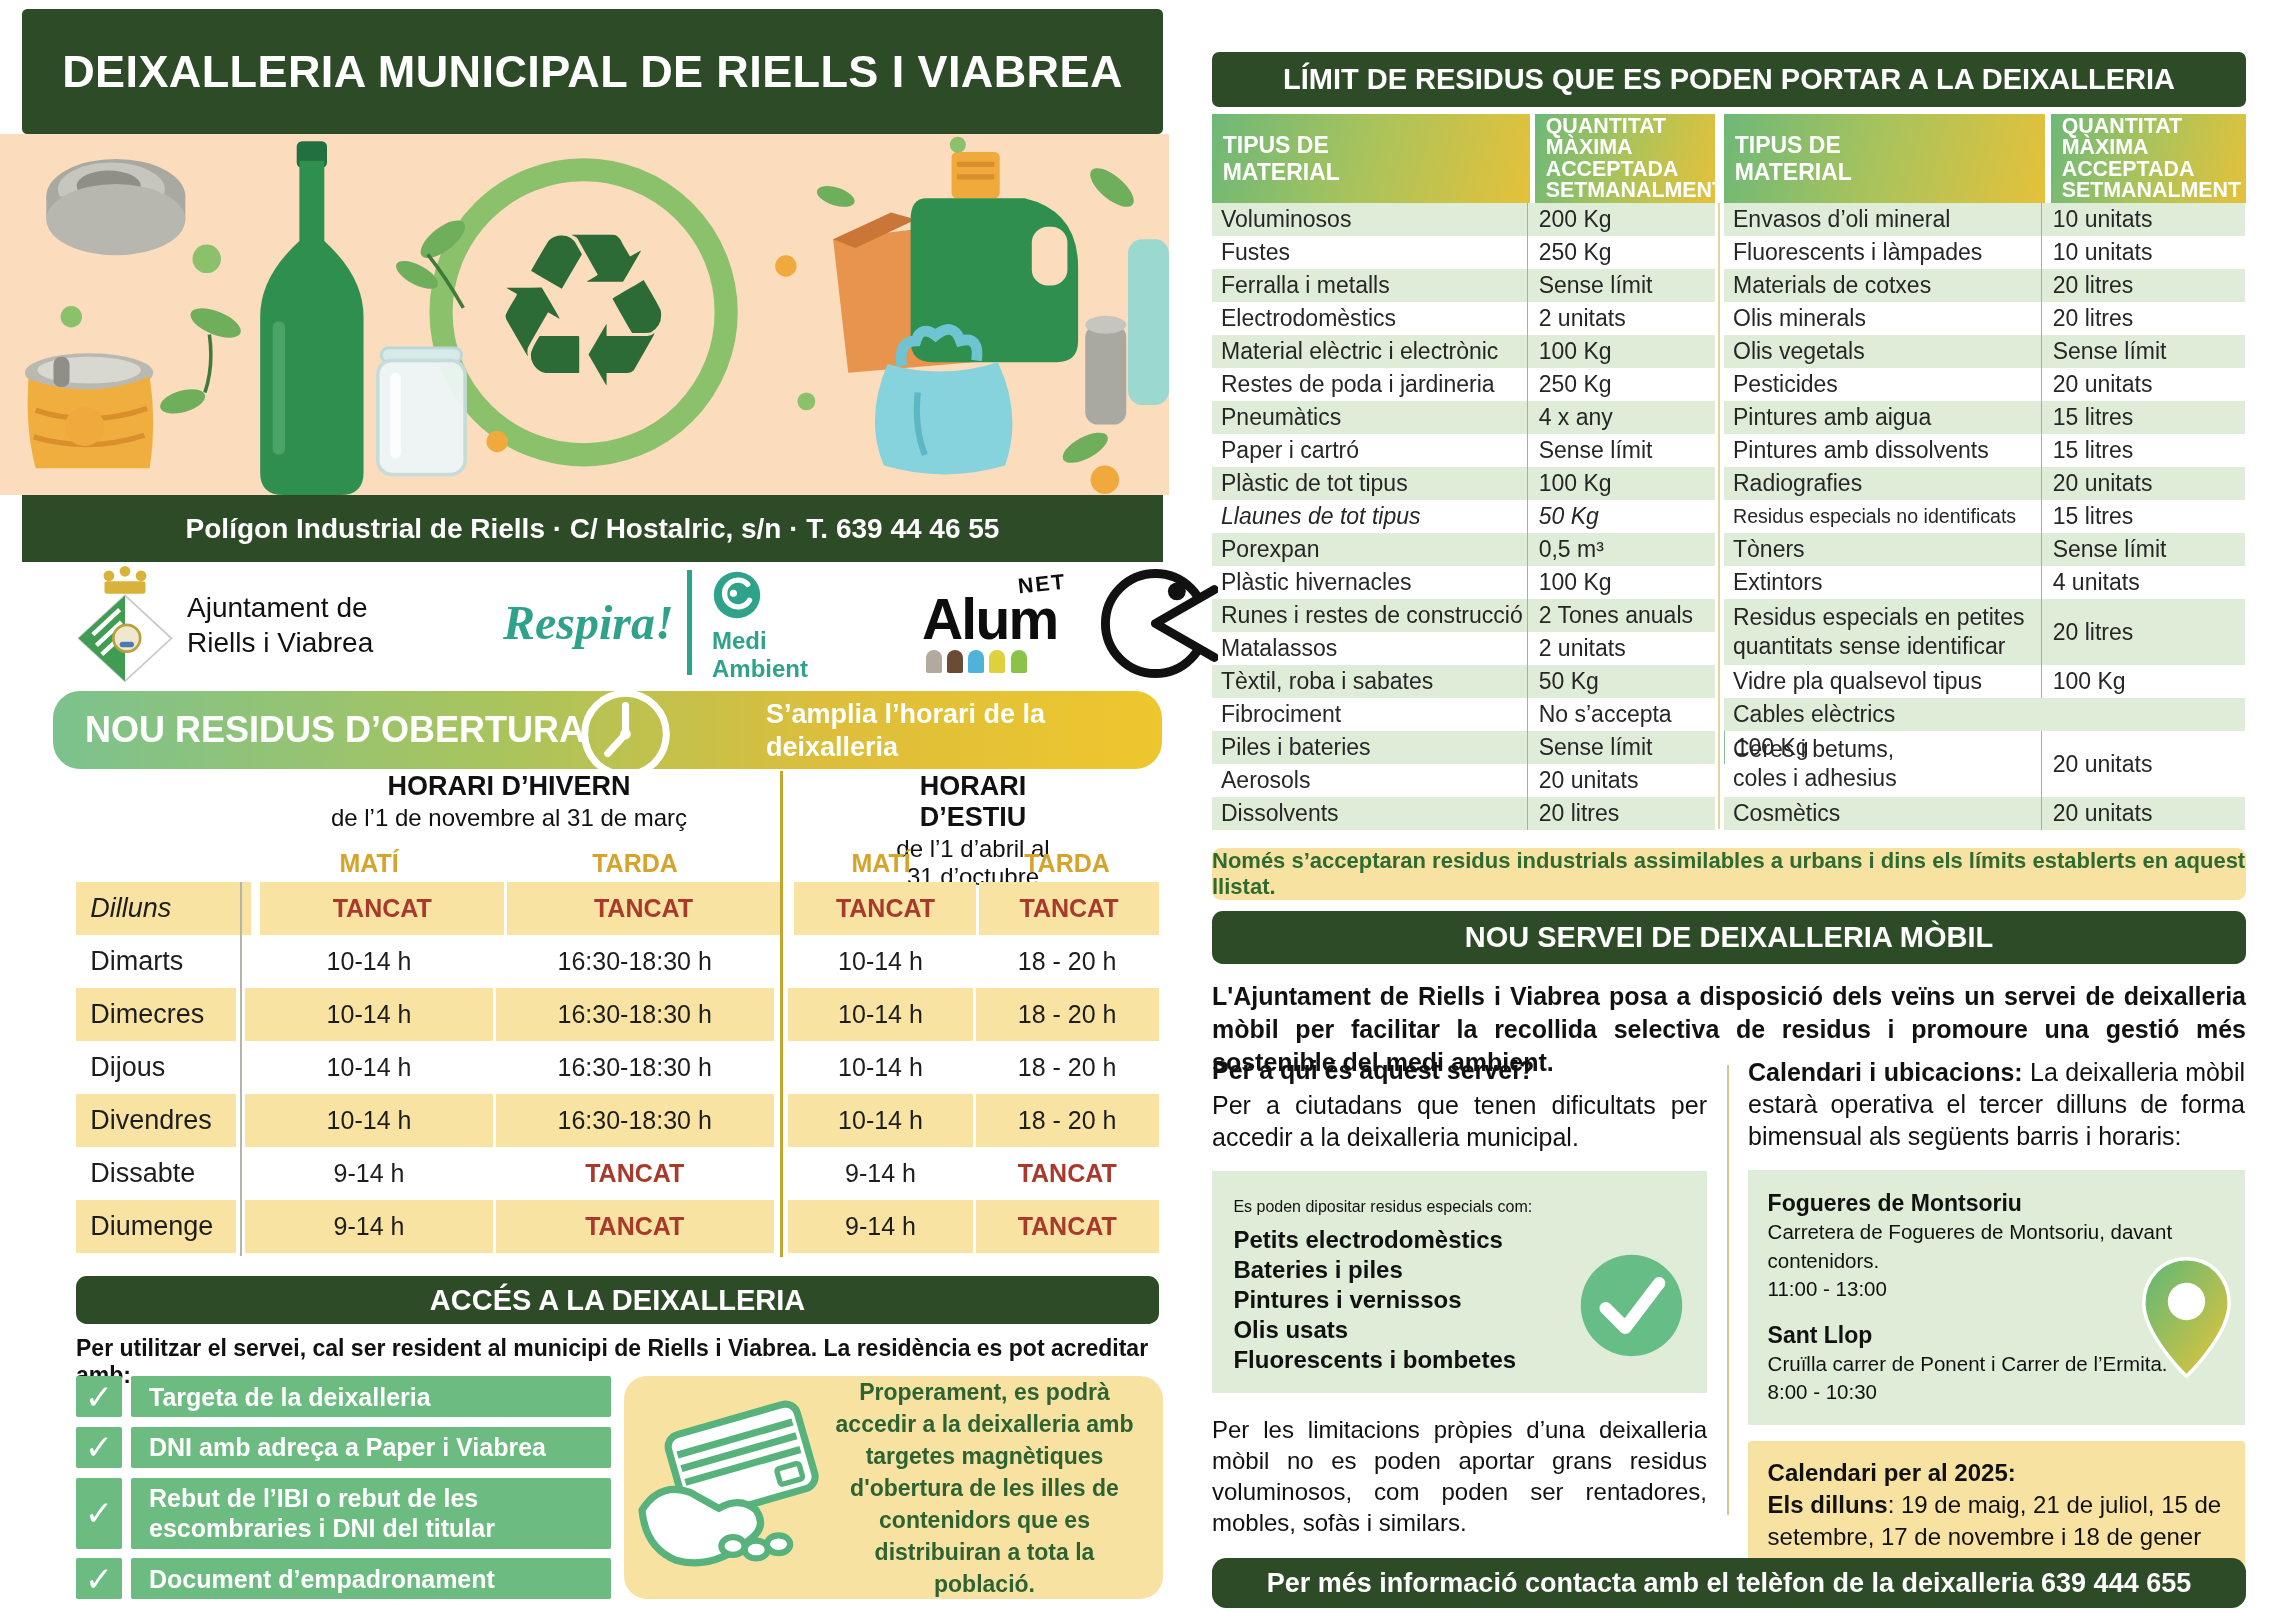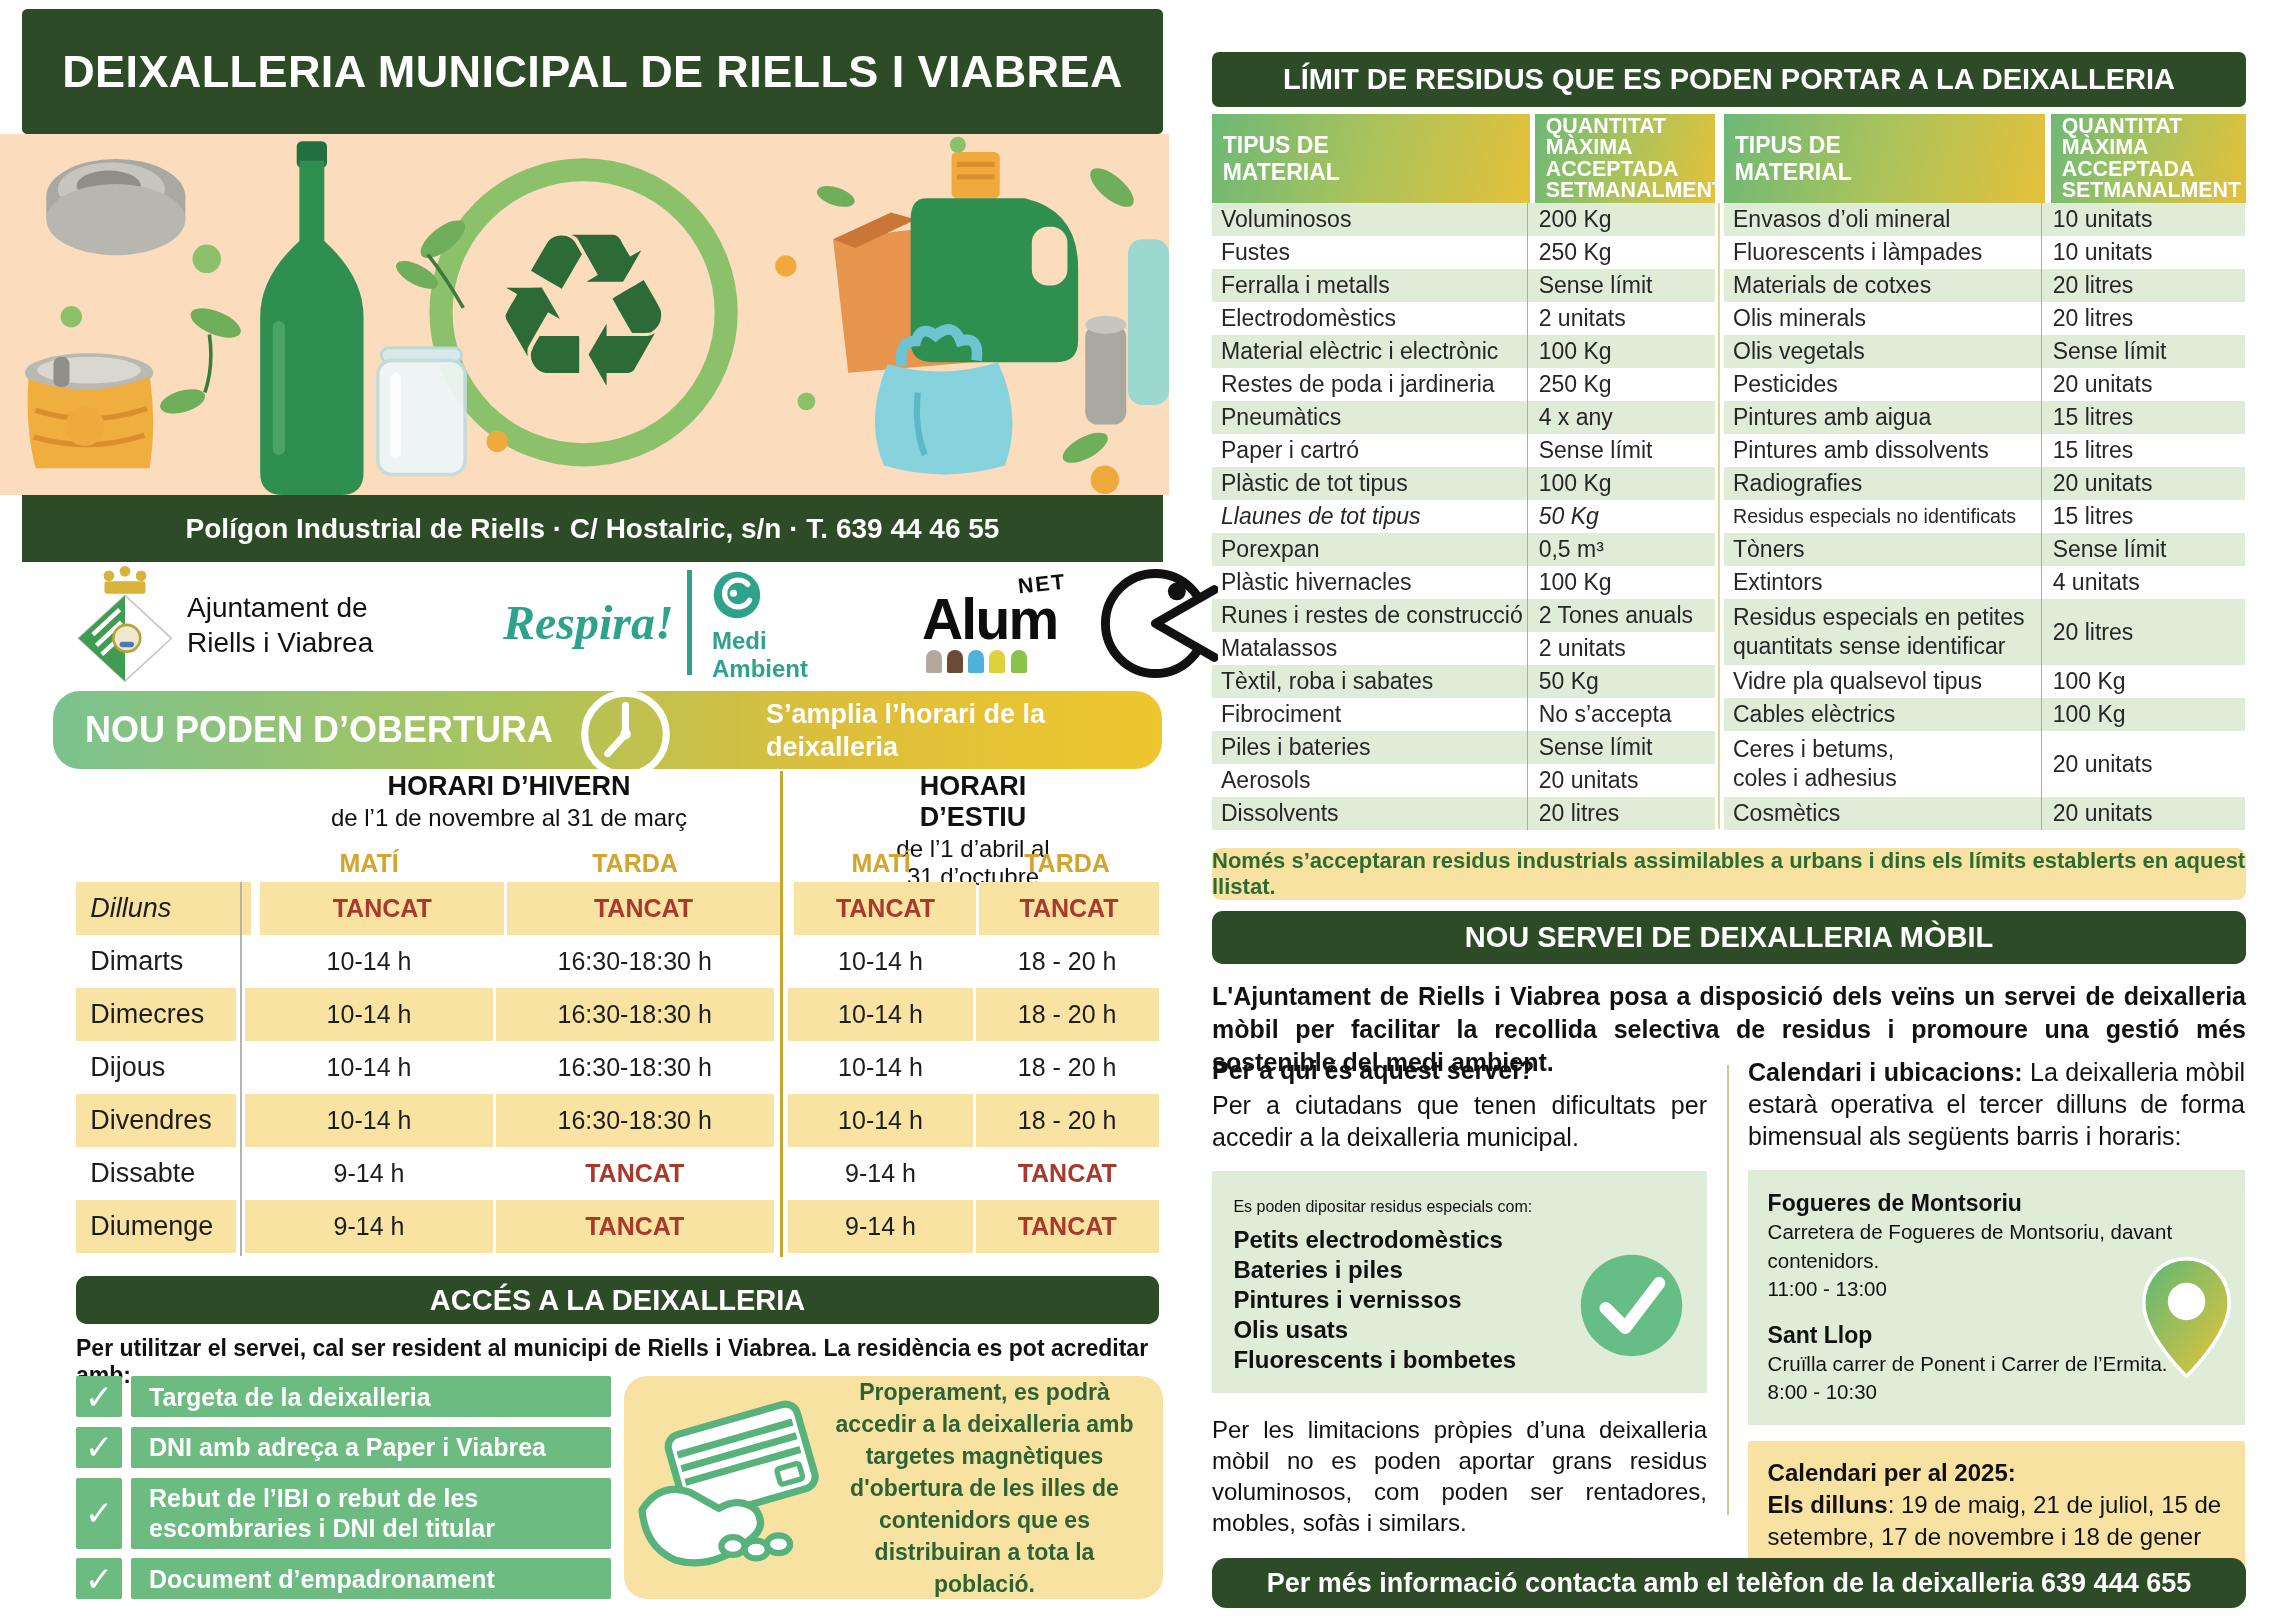--- a/index.html
+++ b/index.html
@@ -267,21 +267,21 @@
       <svg style="position:absolute;left:178px;top:-5.3px" width="118" height="125" viewBox="0 0 132 140">
         <circle cx="62" cy="70" r="56" fill="#ffffff" stroke="#111111" stroke-width="10"></circle>
         <polygon points="62,70 140,26 140,114" fill="#ffffff" stroke="#ffffff" stroke-width="2"></polygon>
         <path d="M 62 70 L 128 32 M 62 70 L 128 108" stroke="#111111" stroke-width="10" stroke-linecap="round"></path>
         <circle cx="86" cy="34" r="10" fill="#111111"></circle>
       </svg>
     </div>
   </div>
 
   <div class="abs hours-banner">
-    <div class="bt">NOU PODEN D’OBERTURA</div>
+    <div class="bt">NOU RESIDUS D’OBERTURA</div>
     <svg class="clock" width="103" height="103" viewBox="0 0 116 116">
       <rect x="50" y="2" width="16" height="14" rx="7" fill="#ffffff"></rect>
       <circle cx="58" cy="62" r="46" fill="none" stroke="#ffffff" stroke-width="8"></circle>
       <path d="M 58 62 L 58 30 M 58 62 L 38 84" stroke="#ffffff" stroke-width="8" stroke-linecap="round"></path>
       <circle cx="58" cy="62" r="6" fill="#ffffff"></circle>
     </svg>
     <div class="bl">
       <div>S’amplia l’horari de la deixalleria</div>
       <div>de dimarts a diumenge fins a les 14 h</div>
     </div>
@@ -541,21 +541,21 @@
         </div>
         <div class="lim-row shaded tall" style="height: 66px;">
           <div class="nm" style="width: 317px;">Residus especials en petites
 quantitats sense identificar</div>
           <div class="qt">20 litres</div>
         </div>
         <div class="lim-row" style="height: 33px;">
           <div class="nm" style="width: 317px;">Vidre pla qualsevol tipus</div>
           <div class="qt">100 Kg</div>
         </div>
-        <div class="lim-row shaded" style="height: 33px;">
+        <div class="lim-row shaded" style="height: 33px; flex-direction: column;">
           <div class="nm" style="width: 317px;">Cables elèctrics</div>
           <div class="qt">100 Kg</div>
         </div>
         <div class="lim-row tall" style="height: 66px;">
           <div class="nm" style="width: 317px;">Ceres i betums,
 coles i adhesius</div>
           <div class="qt">20 unitats</div>
         </div>
         <div class="lim-row shaded" style="height: 33px;">
           <div class="nm" style="width: 317px;">Cosmètics</div>

